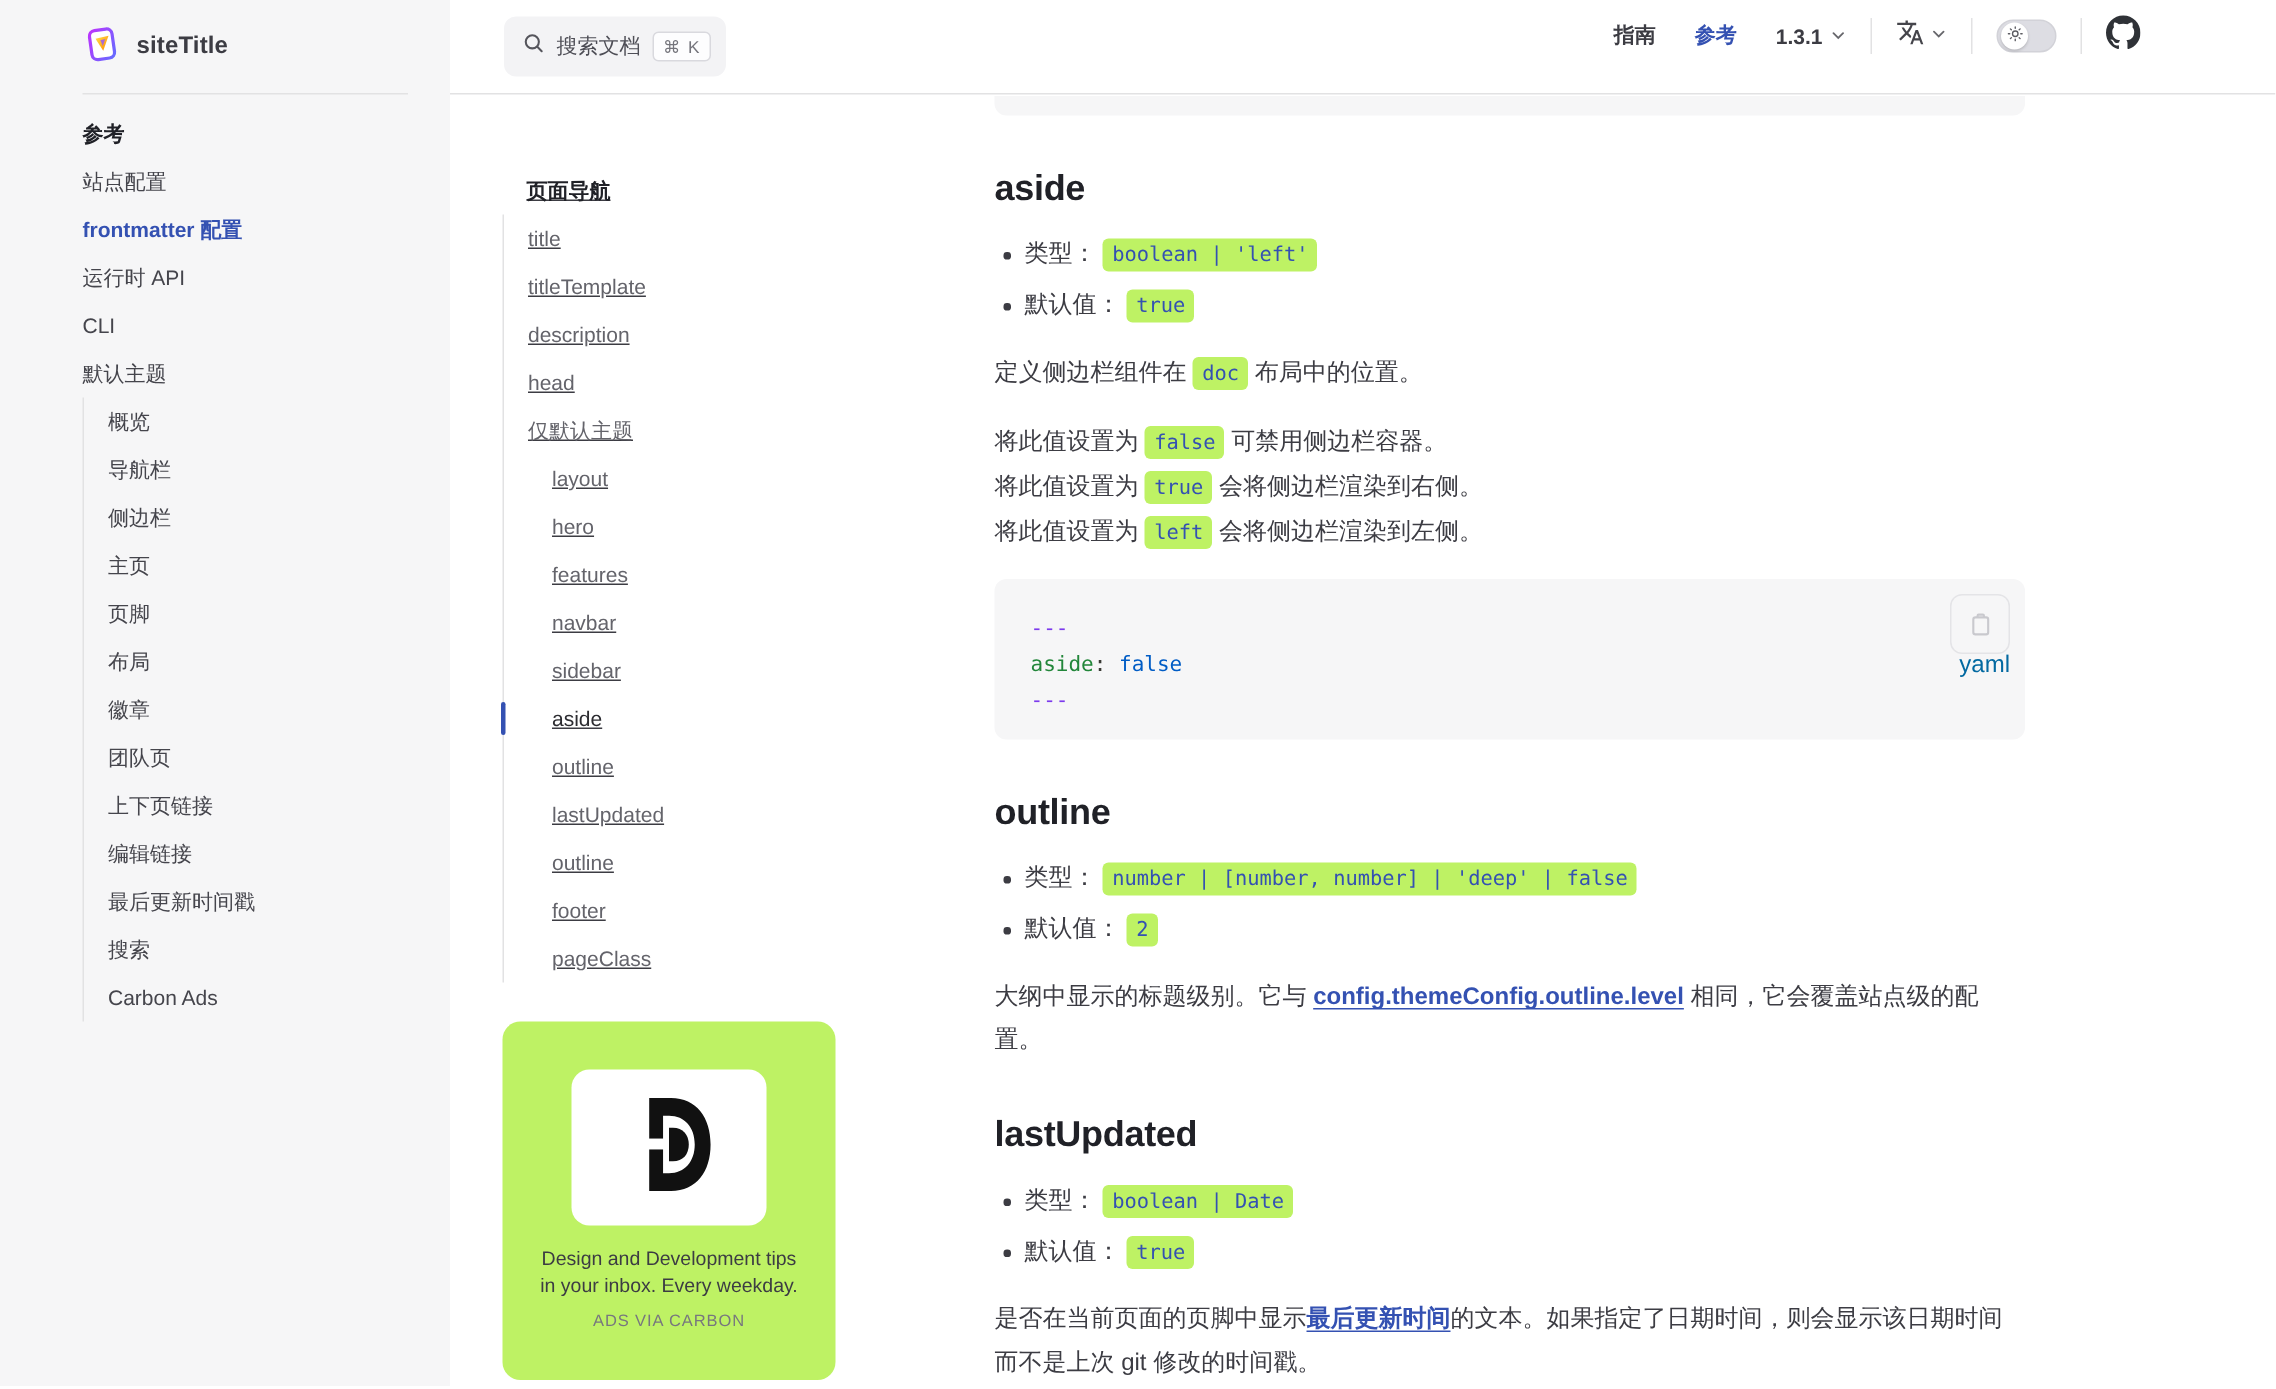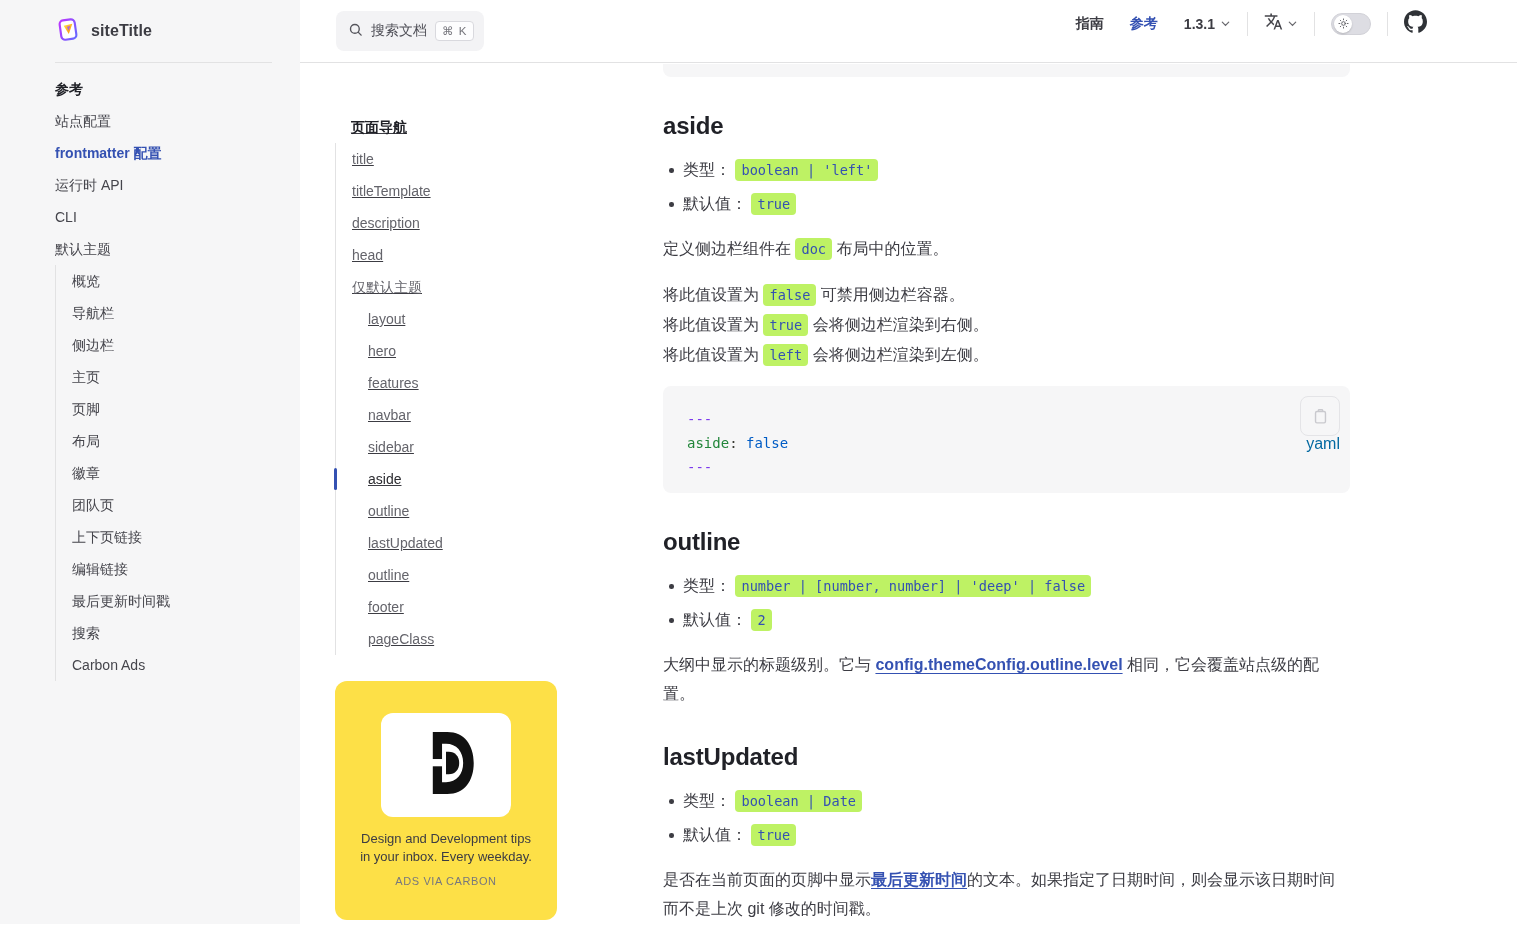--- a/index.html
+++ b/index.html
@@ -63,21 +63,21 @@
   .outline-item.lvl2 { padding-left:32px; }
   .outline-item.active { color:#2c2c31; }
   .outline-item.active::before {
     content:""; position:absolute; left:-2px; top:5px; width:3px; height:22px;
     background:var(--brand); border-radius:2px;
   }
 
   
   .carbon {
     position:absolute; left:335px; top:681px; width:222px; height:239px;
-    background:#fde047; border-radius:12px; z-index:5; text-align:center;
+    background:#bef264; border-radius:12px; z-index:5; text-align:center;
   }
   .carbon-img {
     width:130px; height:104px; margin:32px auto 0; background:#fff; border-radius:12px;
     display:flex; align-items:center; justify-content:center; cursor:pointer;
   }
   .carbon-text { margin-top:13px; font-size:13px; line-height:18px; color:#3c3c43; cursor:pointer; }
   .carbon-attrib { margin-top:9px; font-size:11px; letter-spacing:.6px; color:#77777e; cursor:pointer; }
 
   
   .doc { position:absolute; left:663px; top:64px; width:687px; }

